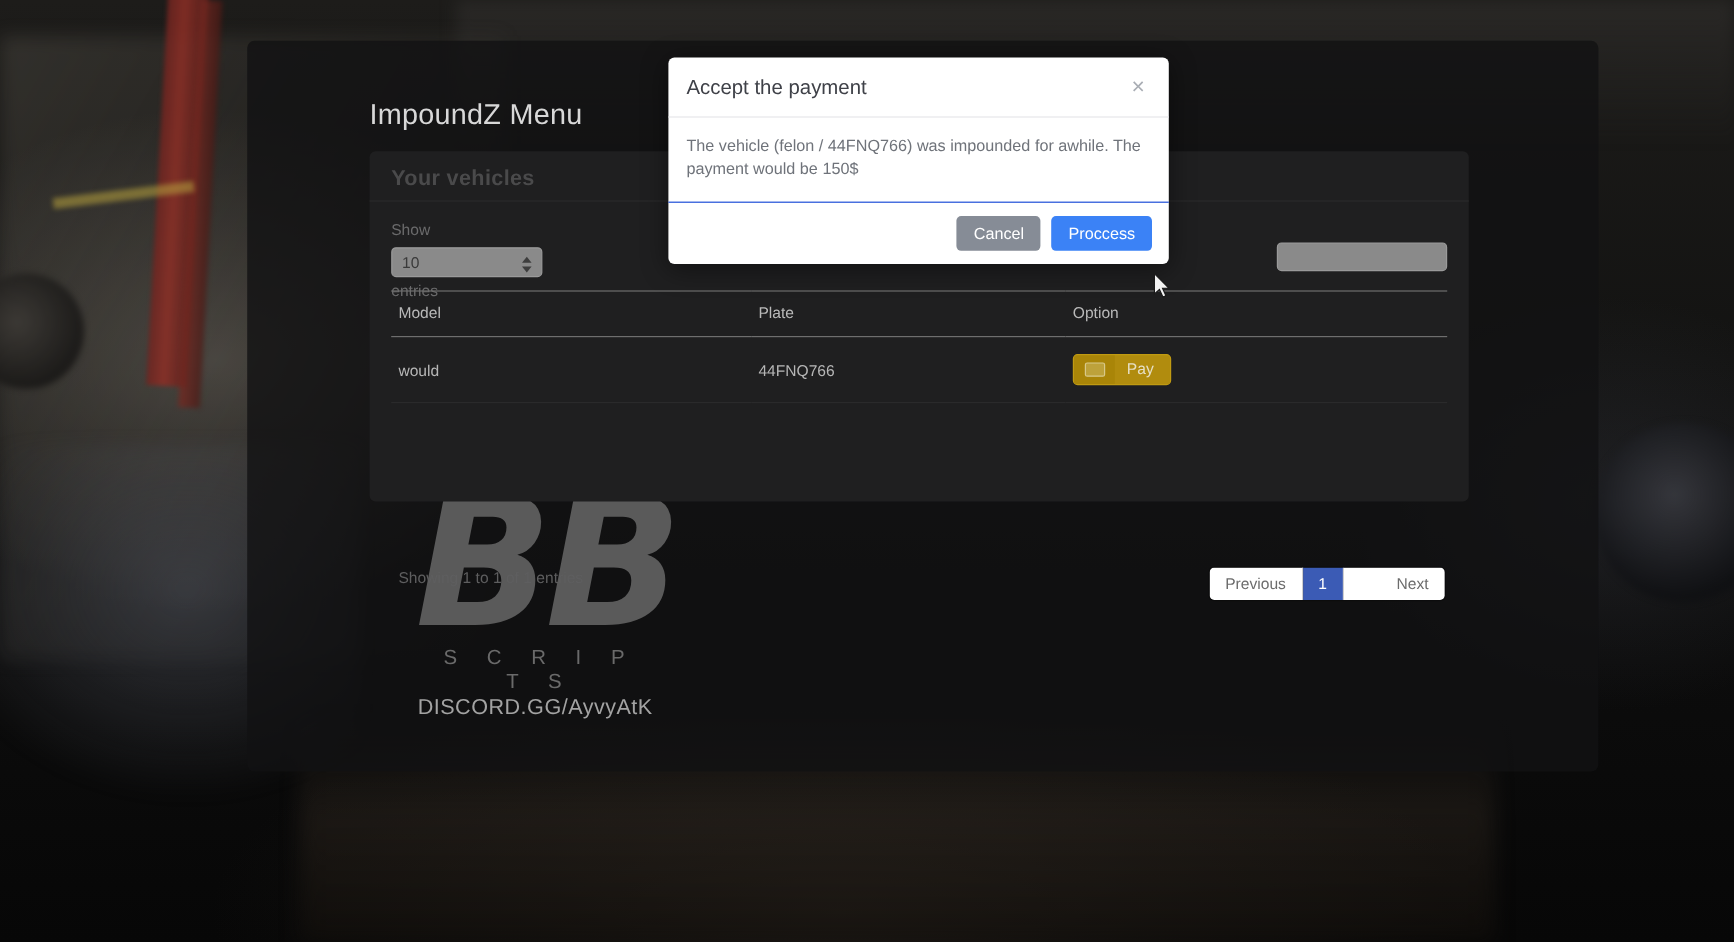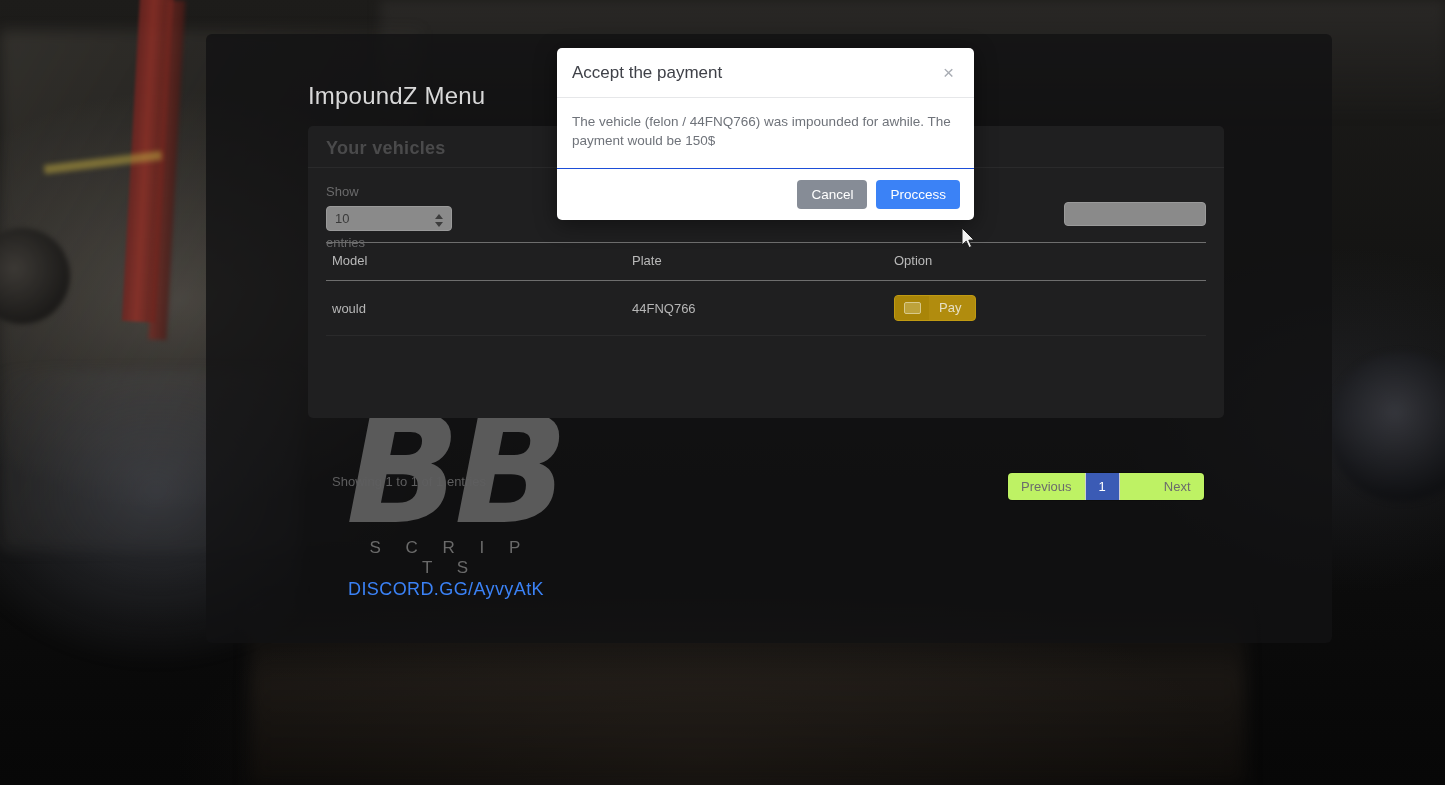--- a/index.html
+++ b/index.html
@@ -225,21 +225,21 @@
   .pagination {
     position: absolute; left: 700px; top: 347px;
     display: flex;
     border-radius: 4px;
     overflow: hidden;
     box-shadow: 0 0 0 1px rgba(0,0,0,.25);
   }
   .pg-item {
     font-size: 13px;
     padding: 6px 13px;
-    background: #bef264;
+    background: #ffffff;
     color: #6c6c6c;
     cursor: pointer;
     border-right: 1px solid #cfcfcf;
   }
   .pg-item:last-child { border-right: none; padding-left: 44px; }
   .pg-item.active {
     background: #3b5bb5;
     color: #ffffff;
   }
 
@@ -260,21 +260,21 @@
     letter-spacing: -6px;
     opacity: .95;
   }
   .wm-scripts {
     font-size: 17px; color: #6a6a6a;
     letter-spacing: 10px;
     margin-top: -6px;
     padding-left: 8px;
   }
   .wm-discord {
-    font-size: 18px; color: #3b82f6;
+    font-size: 18px; color: #a3a3a3;
     letter-spacing: .4px;
     margin-top: 1px;
   }
 
   
   .modal {
     position: absolute;
     left: 557px; top: 48px;
     width: 417px;
     background: #ffffff;

